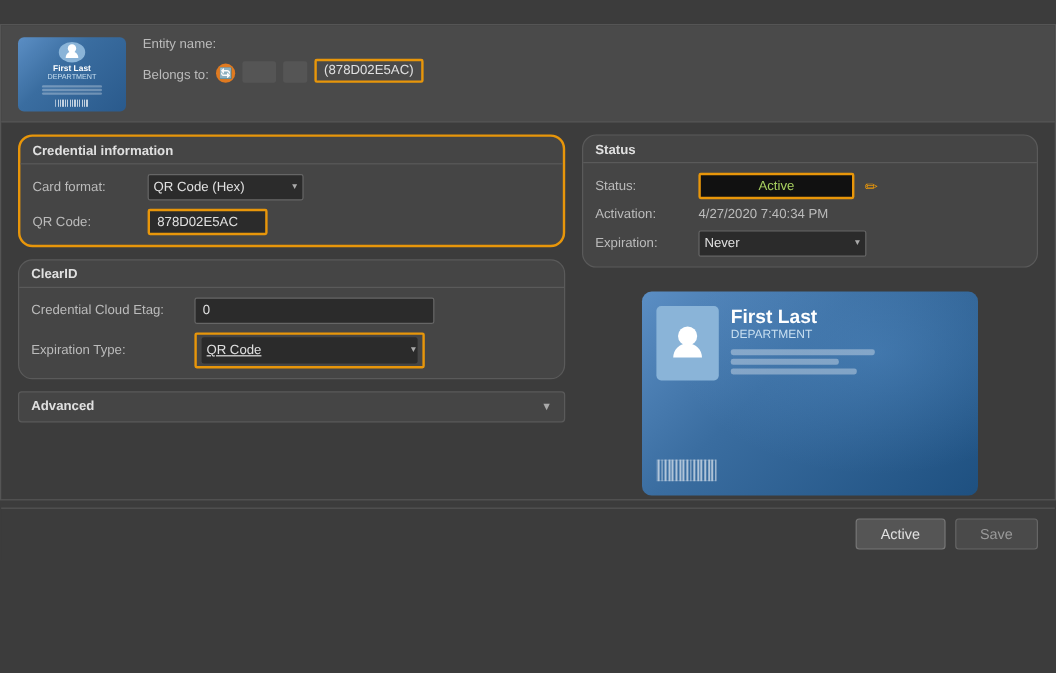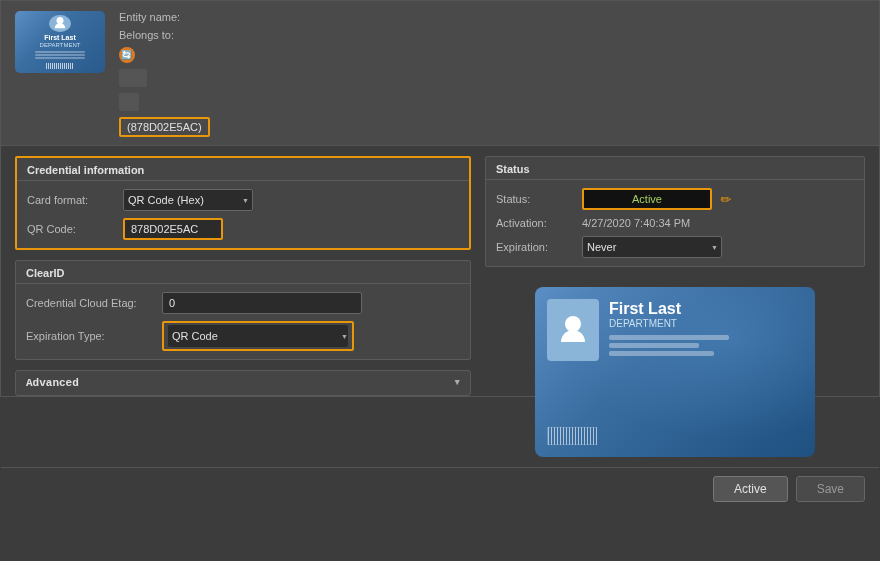--- a/index.html
+++ b/index.html
@@ -12,20 +12,21 @@
       height: 561px;
       overflow: hidden;
     }
     .dialog {
       width: 880px;
       height: 397px;
       background: #3c3c3c;
       border: 1px solid #555;
       display: flex;
       flex-direction: column;
+      margin-top: 20px;
     }
     
     .header {
       background: #4a4a4a;
       padding: 10px 14px 8px 14px;
       border-bottom: 1px solid #555;
       display: flex;
       align-items: flex-start;
       gap: 14px;
     }
@@ -102,23 +103,22 @@
       border: 1px solid #666;
       border-radius: 2px;
       color: #e0e0e0;
       padding: 3px 6px;
       font-size: 12px;
       width: 520px;
       height: 24px;
     }
     .belongs-row {
       display: flex;
-      align-items: flex-start;
+      align-items: flex-end;
       gap: 6px;
-      flex-direction: column;
     }
     .belongs-icon {
       width: 16px;
       height: 16px;
       background: #e07a20;
       border-radius: 50%;
       display: flex; align-items: center; justify-content: center;
       font-size: 9px;
       color: #fff;
     }
@@ -155,21 +155,21 @@
     .right-panel {
       width: 380px;
       display: flex;
       flex-direction: column;
       gap: 10px;
     }
     
     .section {
       background: #454545;
       border: 1px solid #5a5a5a;
-      border-radius: 2px;
+      border-radius: 12px;
     }
     .section-highlighted {
       border: 2px solid #e8960a;
     }
     .section-header {
       padding: 6px 10px 4px 10px;
       font-size: 11px;
       font-weight: bold;
       color: #e0e0e0;
       border-bottom: 1px solid #5a5a5a;
@@ -309,21 +309,20 @@
       background: #454545;
       border: 1px solid #5a5a5a;
       border-radius: 3px;
     }
     .advanced-header {
       display: flex;
       align-items: center;
       justify-content: space-between;
       padding: 6px 10px;
       cursor: pointer;
-      font-family: Liberation Mono, monospace;
     }
     .advanced-header-text {
       font-size: 11px;
       font-weight: bold;
       color: #e0e0e0;
     }
     .chevron-icon {
       font-size: 9px;
       color: #aaa;
     }
@@ -437,21 +436,21 @@
       <div class="section">
         <div class="section-header">ClearID</div>
         <div class="section-body">
           <div class="form-row">
             <span class="form-label" style="min-width:130px;">Credential Cloud Etag:</span>
             <input class="form-input" type="text" style="width: 200px;" value="0">
           </div>
           <div class="form-row">
             <span class="form-label" style="min-width:130px;">Expiration Type:</span>
             <div class="select-wrapper highlighted-row" style="border: 2px solid #e8960a;">
-              <select class="form-select" style="width:180px; border:none;">
+              <select class="form-select" style="width:180px; border:none;text-decoration:underline;">
                 <option>QR Code</option>
               </select>
             </div>
           </div>
         </div>
       </div>
 
       <div class="advanced-section">
         <div class="advanced-header">
           <span class="advanced-header-text">Advanced</span>

